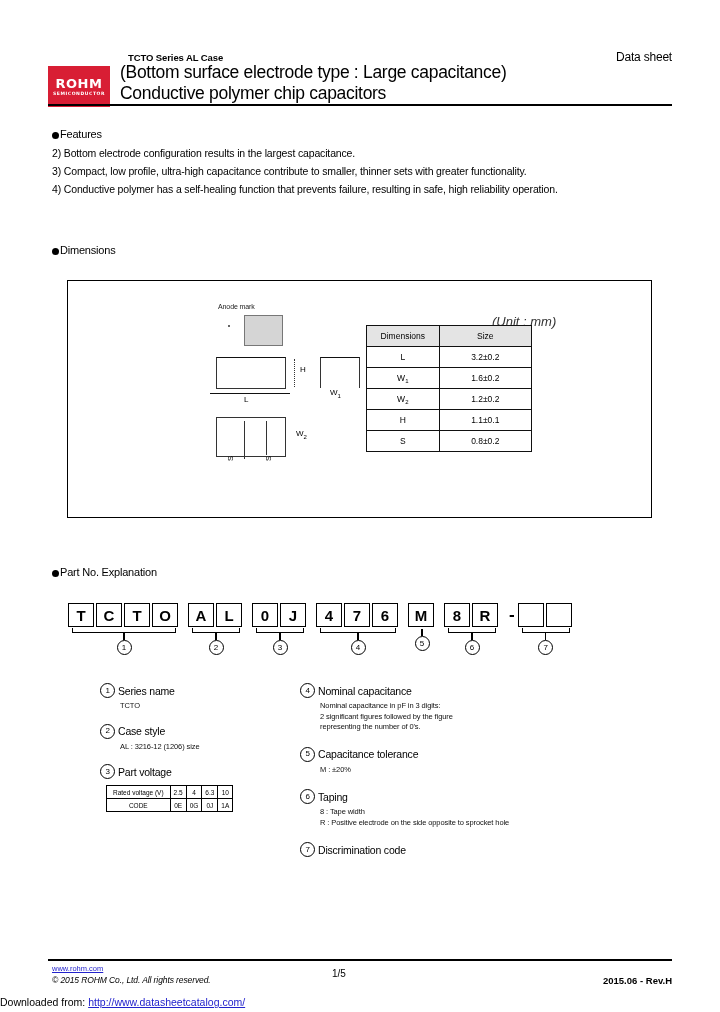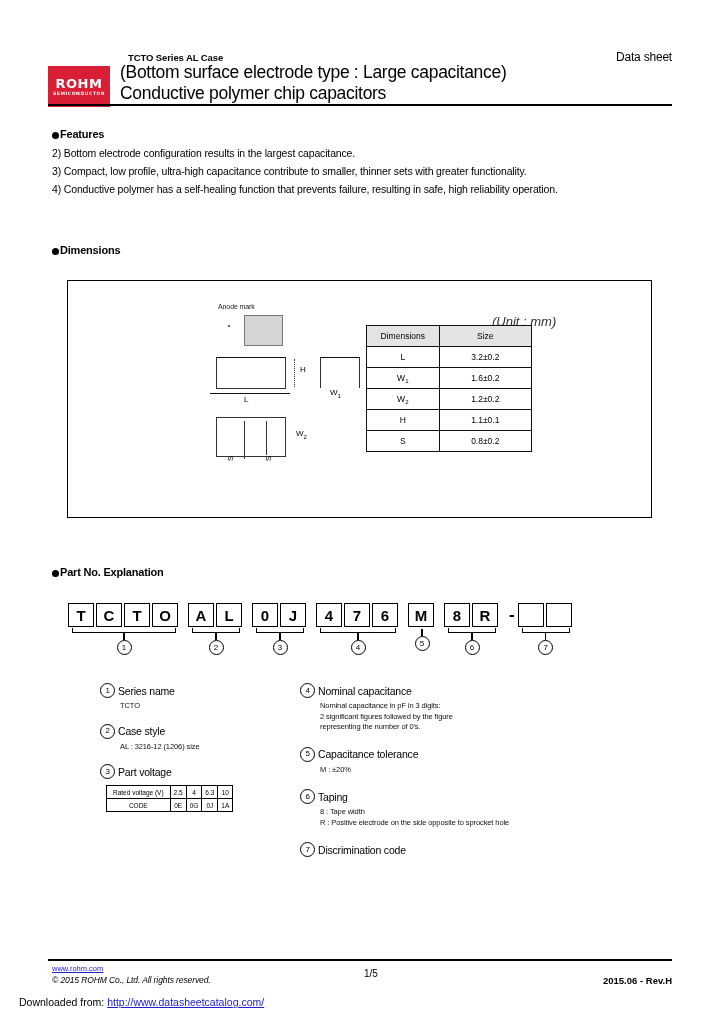--- a/index.html
+++ b/index.html
@@ -97,21 +97,21 @@
     top: 104px;
     width: 624px;
     height: 2px;
     background: #000000;
   }
 
   
   .sec-head {
     position: absolute;
     font-size: 11px;
-    font-weight: bold;
+    font-weight: normal;
     letter-spacing: -0.2px;
     white-space: nowrap;
   }
   .bullet {
     display: inline-block;
     width: 7px;
     height: 7px;
     border-radius: 50%;
     background: #000;
     margin-right: 1px;
@@ -462,39 +462,39 @@
   .footer-copy {
     position: absolute;
     left: 52px;
     top: 975px;
     font-size: 8.5px;
     letter-spacing: -0.1px;
     font-style: italic;
   }
   .footer-page {
     position: absolute;
-    left: 364px;
+    left: 332px;
     top: 968px;
     font-size: 10px;
   }
   .footer-rev {
     position: absolute;
     right: 48px;
     top: 975px;
     font-size: 9.5px;
     font-weight: bold;
   }
   .dl-bar {
     position: absolute;
     left: 0;
     top: 996px;
     width: 720px;
     font-size: 10.5px;
   }
-  .dl-label { color: #000; padding-left: 19px; }
+  .dl-label { color: #000; }
   .dl-link { color: #2222cc; text-decoration: underline; }
 </style>
 </head>
 <body>
 
 <div class="page">
 
   <div class="header">
     <div class="logo">
       <div class="logo-main">ROHM</div>

